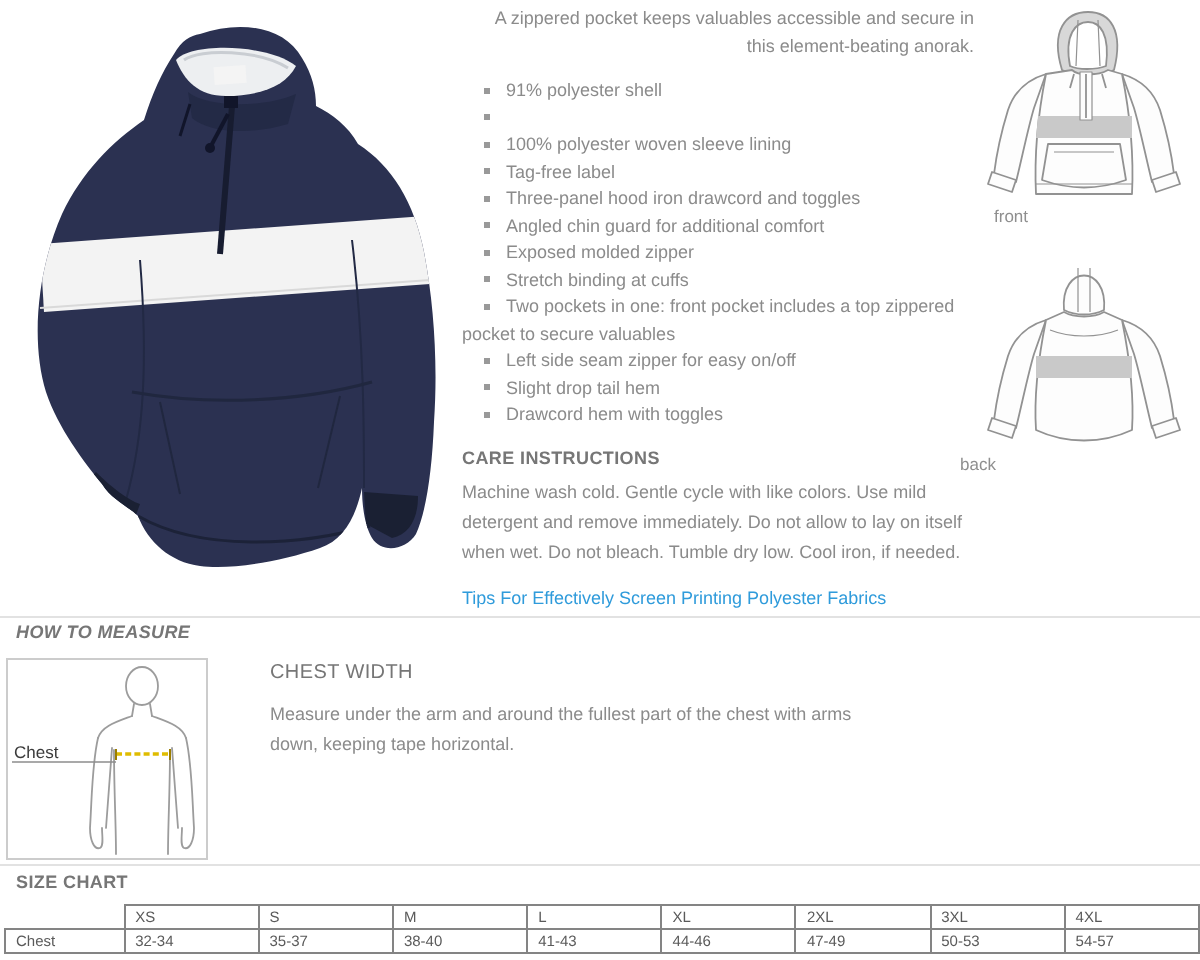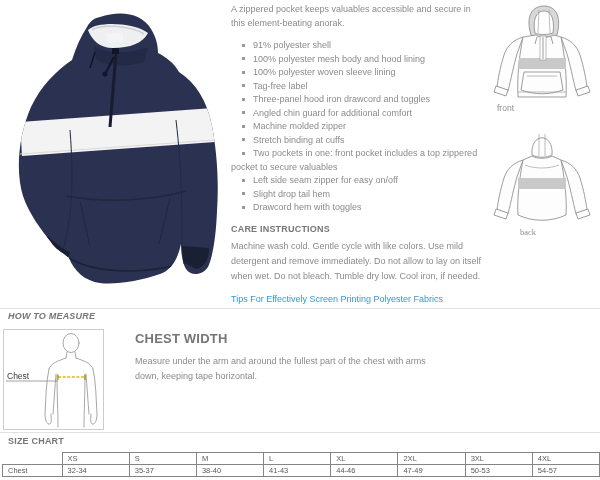--- a/index.html
+++ b/index.html
@@ -4,45 +4,45 @@
 <style>
   html,body { margin:0; padding:0; }
   body { width:600px; height:480px; background:#fff; font-family:"Liberation Sans","DejaVu Sans",sans-serif; }
   #page { position:relative; width:600px; height:480px; background:#fff; overflow:hidden; }
 
   
   .photo { position:absolute; left:0; top:0; width:230px; height:305px; }
 
   
   .desc { position:absolute; left:231px; top:2px; width:256px; color:#8b8b8b; font-size:9px; }
-  .intro { margin:0 0 9px 0; line-height:14px; }
+  .intro { margin:0 0 9px 0; line-height:14px;text-align:right; }
   .feat { line-height:13.5px; }
   .bmark { display:inline-block; width:3px; height:3px; background:#999; margin:0 8px 1px 11px; vertical-align:middle; }
   .care-title { margin:9px 0 5px 0; font-size:9px; font-weight:bold; color:#767676; letter-spacing:.2px; }
   .care-text { margin:0; line-height:15px; }
   .tips-link { display:inline-block; margin-top:8px; color:#2f9bdb; text-decoration:none; line-height:14px; cursor:pointer; }
 
   
   .view-front { position:absolute; left:492px; top:2px; width:100px; height:100px; }
   .view-back  { position:absolute; left:492px; top:124px; width:100px; height:102px; }
   .view-label { position:absolute; font-size:8.5px; color:#8f8f8f; }
   .front-label { left:497px; top:103px; }
-  .back-label  { left:520px; top:227px;font-family:Liberation Serif, serif; }
+  .back-label  { left:480px; top:227px; }
 
   
   .hr { position:absolute; left:0; width:600px; height:0; border-top:1px solid #e2e2e2; }
   .hr1 { top:308px; } .hr2 { top:432px; }
   .sec-title { position:absolute; font-size:9px; font-weight:bold; color:#767676; letter-spacing:.2px; }
   .sec-measure { left:8px; top:311px;font-style:italic; }
   .sec-size { left:8px; top:436px; }
 
   
   .measure-box { position:absolute; left:3px; top:329px; width:99px; height:99px; border:1px solid #ccc; background:#fff; }
   .measure-info { position:absolute; left:135px; top:331px; width:295px; }
-  .mi-title { margin:0 0 8px 0; font-size:13px; font-weight:bold; color:#767676; letter-spacing:.2px; }
+  .mi-title { margin:0 0 8px 0; font-size:10px; font-weight:normal; color:#767676; letter-spacing:.2px; }
   .mi-text { margin:0; font-size:9px; color:#8b8b8b; line-height:14.5px; }
 
   
   .size-table { position:absolute; left:2px; top:452px; border-collapse:collapse; table-layout:fixed; font-size:7.5px; color:#5a5a5a; }
   .size-table th, .size-table td { border:1px solid #848484; font-weight:normal; text-align:left; padding:1px 15px 1px 5px; height:9px; background:#fff; white-space:nowrap; overflow:hidden; }
   .size-table th.blank { border:none; background:transparent; }
 </style>
 </head>
 <body>
 
@@ -77,26 +77,26 @@
       <path d="M114,57 L106,72" stroke="#11152a" stroke-width="2" fill="none"></path>
       <circle cx="105" cy="74" r="2.5" fill="#11152a"></circle>
       <path d="M95,52 L90,68" stroke="#11152a" stroke-width="1.5" fill="none"></path>
     </svg>
   </div>
 
   <div class="desc">
     <p class="intro">A zippered pocket keeps valuables accessible and secure in this element-beating anorak.</p>
     <div>
       <div class="feat"><span class="bmark"></span><span>91% polyester shell</span></div>
-      <div class="feat"><span class="bmark"></span><span>100% polyester mesh body and hood lining</span></div>
+      <div class="feat"><span class="bmark"></span></div>
       <div class="feat"><span class="bmark"></span><span>100% polyester woven sleeve lining</span></div>
       <div class="feat"><span class="bmark"></span><span>Tag-free label</span></div>
       <div class="feat"><span class="bmark"></span><span>Three-panel hood iron drawcord and toggles</span></div>
       <div class="feat"><span class="bmark"></span><span>Angled chin guard for additional comfort</span></div>
-      <div class="feat"><span class="bmark"></span><span>Machine molded zipper</span></div>
+      <div class="feat"><span class="bmark"></span><span>Exposed molded zipper</span></div>
       <div class="feat"><span class="bmark"></span><span>Stretch binding at cuffs</span></div>
       <div class="feat"><span class="bmark"></span><span>Two pockets in one: front pocket includes a top zippered pocket to secure valuables</span></div>
       <div class="feat"><span class="bmark"></span><span>Left side seam zipper for easy on/off</span></div>
       <div class="feat"><span class="bmark"></span><span>Slight drop tail hem</span></div>
       <div class="feat"><span class="bmark"></span><span>Drawcord hem with toggles</span></div>
     </div>
     <div class="care-title">CARE INSTRUCTIONS</div>
     <p class="care-text">Machine wash cold. Gentle cycle with like colors. Use mild detergent and remove immediately. Do not allow to lay on itself when wet. Do not bleach. Tumble dry low. Cool iron, if needed.</p>
     <a class="tips-link" href="#">Tips For Effectively Screen Printing Polyester Fabrics</a>
   </div>

